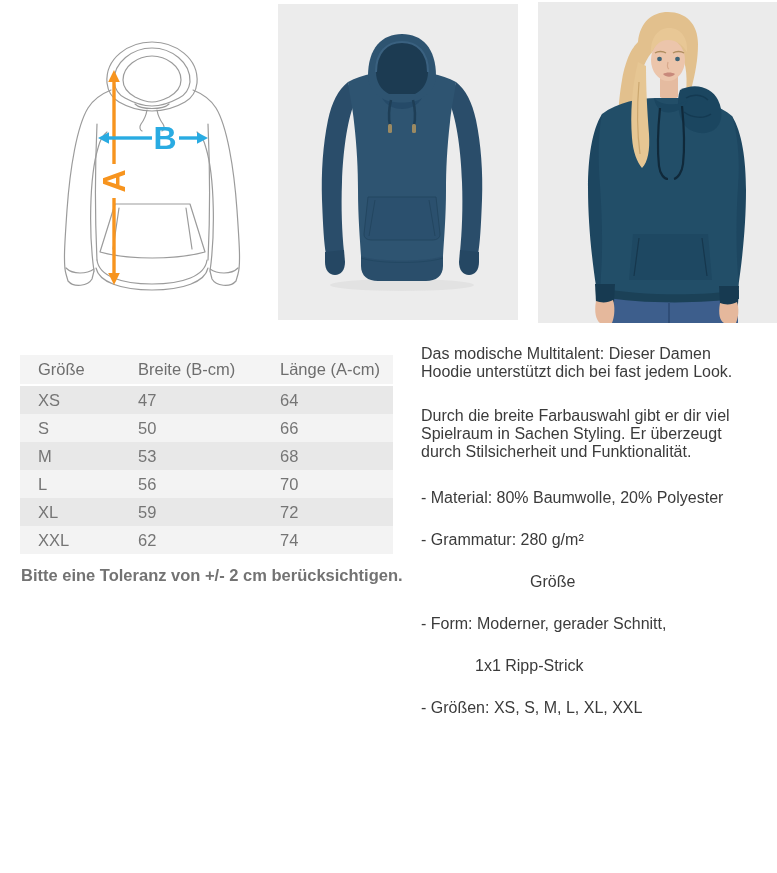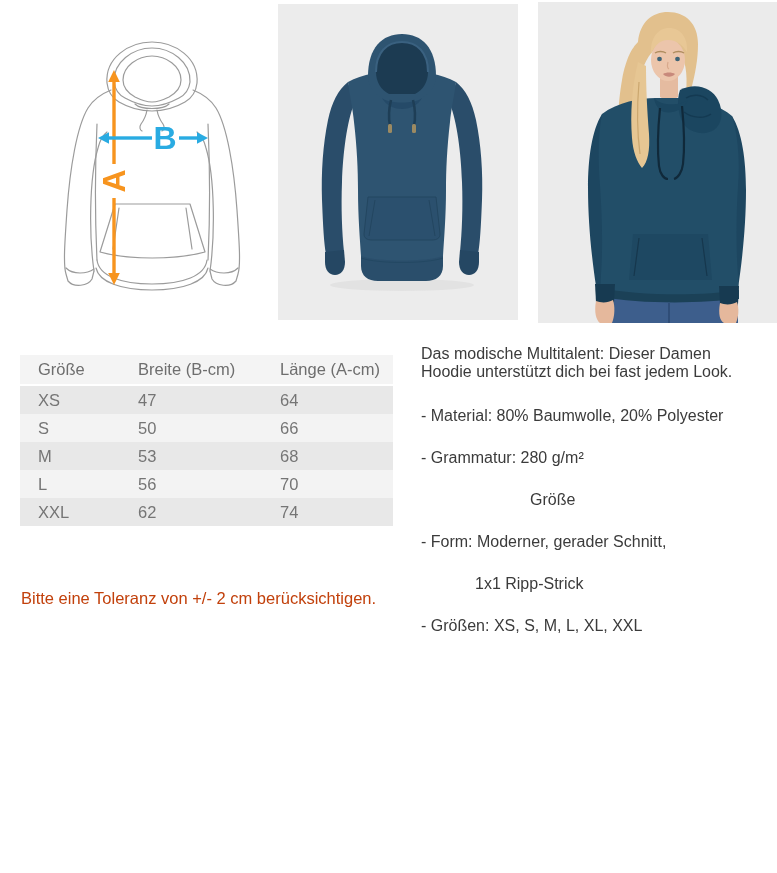--- a/index.html
+++ b/index.html
@@ -16,21 +16,21 @@
   
   .size-table{position:absolute;left:20px;top:355px;width:373px;border-collapse:collapse;
               table-layout:fixed;font-size:16.5px;color:#757575;}
   .size-table col.c1{width:100px;} .size-table col.c2{width:142px;} .size-table col.c3{width:131px;}
   .size-table th{background:#f4f4f4;font-weight:400;color:#6e6e6e;text-align:left;
                  height:29px;padding:0 0 0 18px;border-bottom:2px solid #fff;}
   .size-table td{height:28px;padding:0 0 0 18px;}
   .size-table tbody tr:nth-child(odd){background:#e8e8e8;}
   .size-table tbody tr:nth-child(even){background:#f3f3f3;}
 
-  .tolerance{position:absolute;left:21px;top:572px;font-size:16.5px;color:#c2410c;}
+  .tolerance{position:absolute;left:21px;top:549px;font-size:16.5px;color:#737373;font-weight:bold;}
 
   
   .desc{position:absolute;left:421px;top:345px;color:#3b3b3b;font-size:16px;line-height:18px;}
   .desc p{margin:0 0 26px 0;white-space:pre;}
   .desc p.p2{margin-bottom:28px;}
   .features div{white-space:pre;margin-top:24px;}
   .features .indent-a{padding-left:109px;}
   .features .indent-b{padding-left:54px;}
 </style>
 </head>
@@ -189,32 +189,40 @@
         <td>M</td>
         <td>53</td>
         <td>68</td>
       </tr>
       <tr>
         <td>L</td>
         <td>56</td>
         <td>70</td>
       </tr>
       <tr>
+        <td>XL</td>
+        <td>59</td>
+        <td>72</td>
+      </tr>
+      <tr>
         <td>XXL</td>
         <td>62</td>
         <td>74</td>
       </tr>
     </tbody>
   </table>
 
   <p class="tolerance">Bitte eine Toleranz von +/- 2 cm berücksichtigen.</p>
 
   <div class="desc">
     <p class="p1">Das modische Multitalent: Dieser Damen
 Hoodie unterstützt dich bei fast jedem Look.</p>
+    <p class="p2">Durch die breite Farbauswahl gibt er dir viel
+Spielraum in Sachen Styling. Er überzeugt
+durch Stilsicherheit und Funktionalität.</p>
     <div class="features">
       <div>- Material: 80% Baumwolle, 20% Polyester</div>
       <div>- Grammatur: 280 g/m²</div>
       <div class="indent-a">Größe</div>
       <div>- Form: Moderner, gerader Schnitt,</div>
       <div class="indent-b">1x1 Ripp-Strick</div>
       <div>- Größen: XS, S, M, L, XL, XXL</div>
     </div>
   </div>
 

